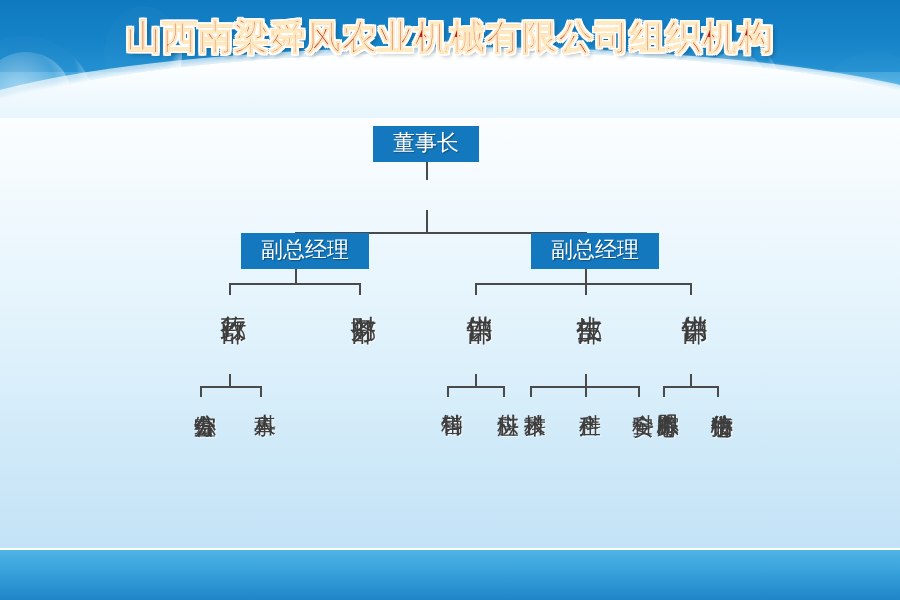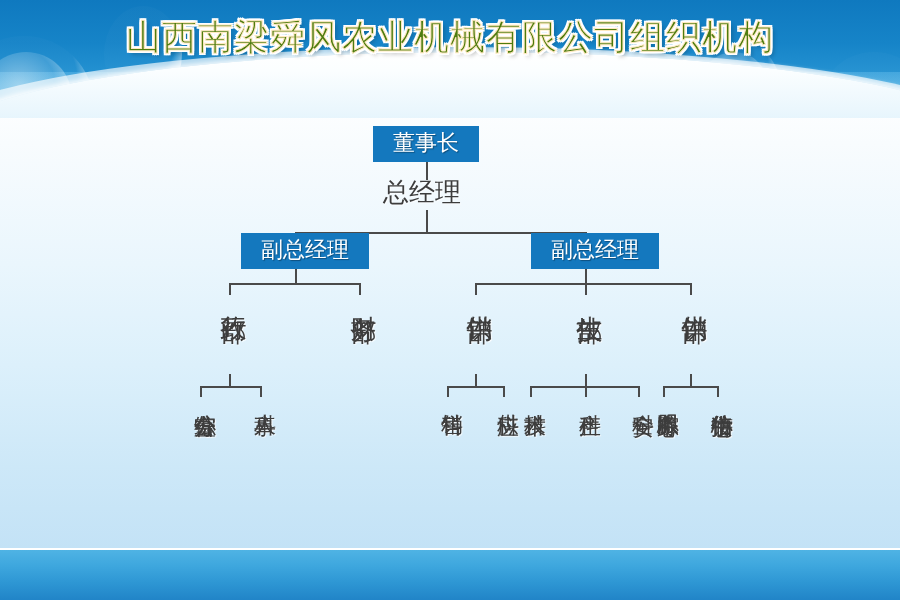--- a/index.html
+++ b/index.html
@@ -45,22 +45,22 @@
   }
   .footer{
     position:absolute;left:0;top:548px;width:900px;height:52px;
     background:linear-gradient(to bottom,#4fb3e4 0%,#3ea7de 30%,#2e97d4 62%,#1f82c6 100%);
     border-top:2px solid #ffffff;
   }
 
   
   .title{
     position:absolute;left:0;top:14px;width:900px;text-align:center;
-    font-size:35px;font-weight:normal;letter-spacing:1px;
-    color:#4d7c0f;
+    font-size:35px;font-weight:bold;letter-spacing:1px;
+    color:#b91c1c;
     -webkit-text-stroke:1px #ffe9c0;
     text-shadow:
       2px 0 0 #fff, -2px 0 0 #fff, 0 2px 0 #fff, 0 -2px 0 #fff,
       2px 2px 0 #fff, -2px 2px 0 #fff, 2px -2px 0 #fff, -2px -2px 0 #fff,
       3px 3px 4px rgba(0,0,0,.30);
     white-space:nowrap;
   }
 
   
   .chart{position:absolute;left:0;top:0;width:900px;height:600px;margin-top:12px;}
@@ -108,21 +108,20 @@
   </div>
 
   <div class="title">山西南梁舜风农业机械有限公司组织机构</div>
 
   <div class="chart">
 
     <div class="box" style="left:373px;top:114px;width:88px;">董事长</div>
 
     <div class="ln v" style="left:426px;top:150px;height:18px;"></div>
 
-    <div class="plain" style="left:383px;top:164px;">总经理</div>
 
     <div class="ln v" style="left:426px;top:198px;height:22px;"></div>
     <div class="ln h" style="left:295px;top:220px;width:292px;"></div>
     <div class="ln v" style="left:295px;top:220px;height:10px;"></div>
     <div class="ln v" style="left:585px;top:220px;height:10px;"></div>
 
     <div class="box" style="left:241px;top:221px;width:110px;">副总经理</div>
     <div class="box" style="left:531px;top:221px;width:110px;">副总经理</div>
 
     <div class="ln v" style="left:295px;top:257px;height:14px;"></div>

